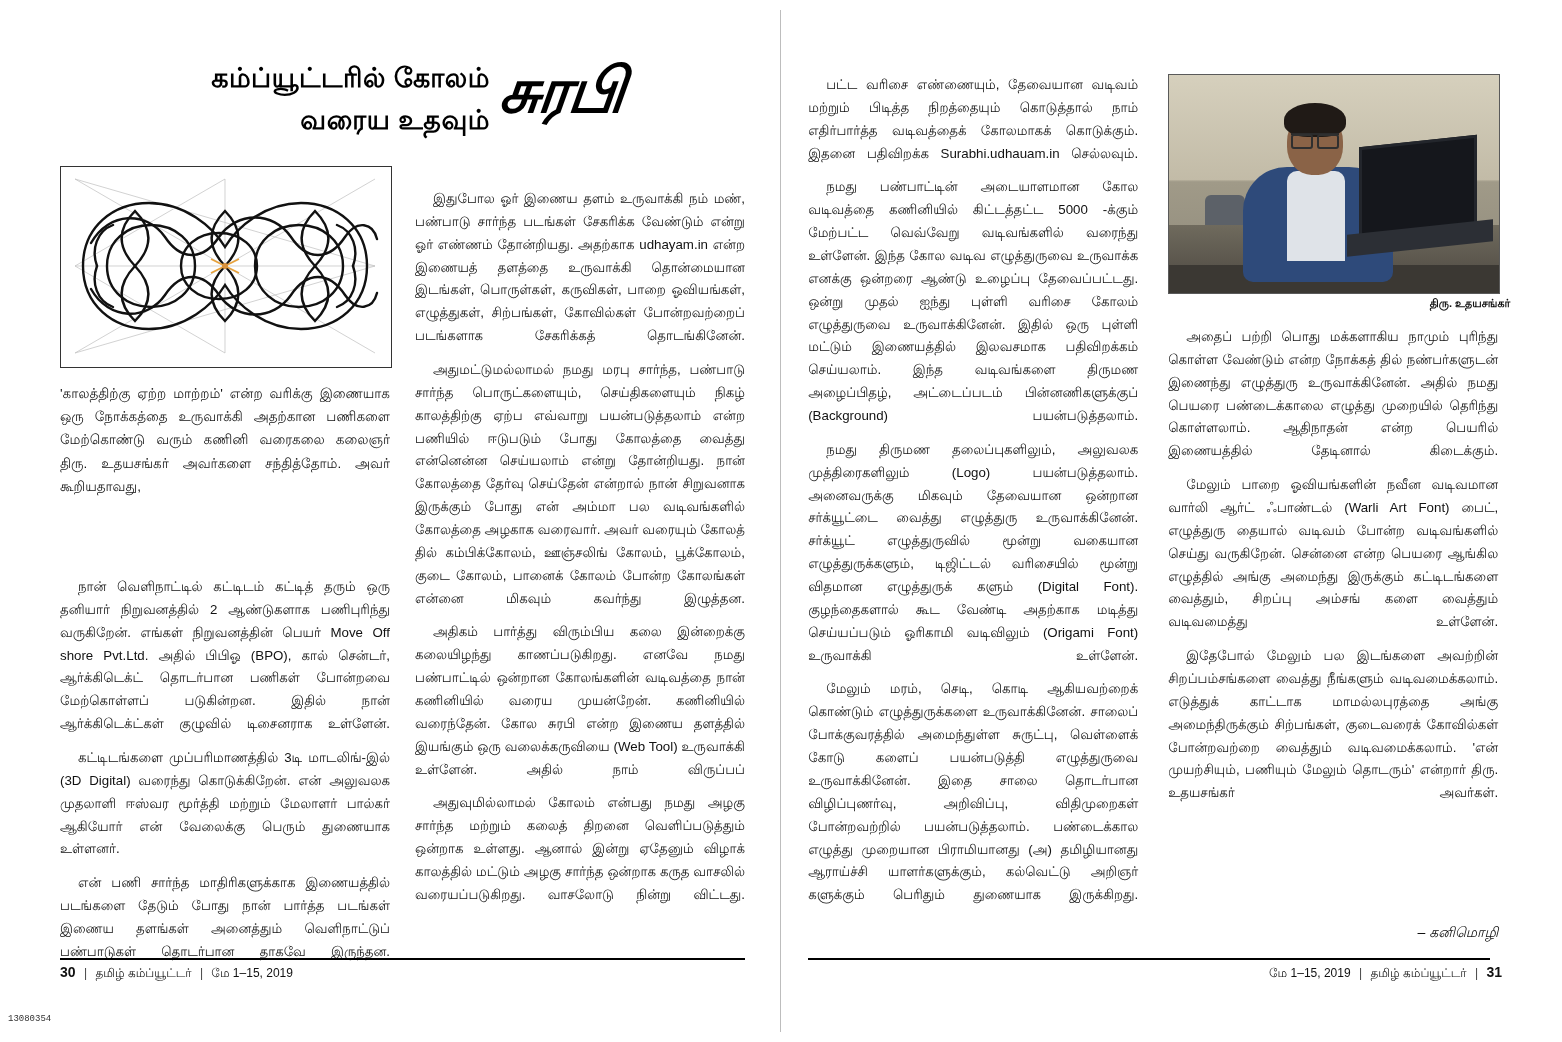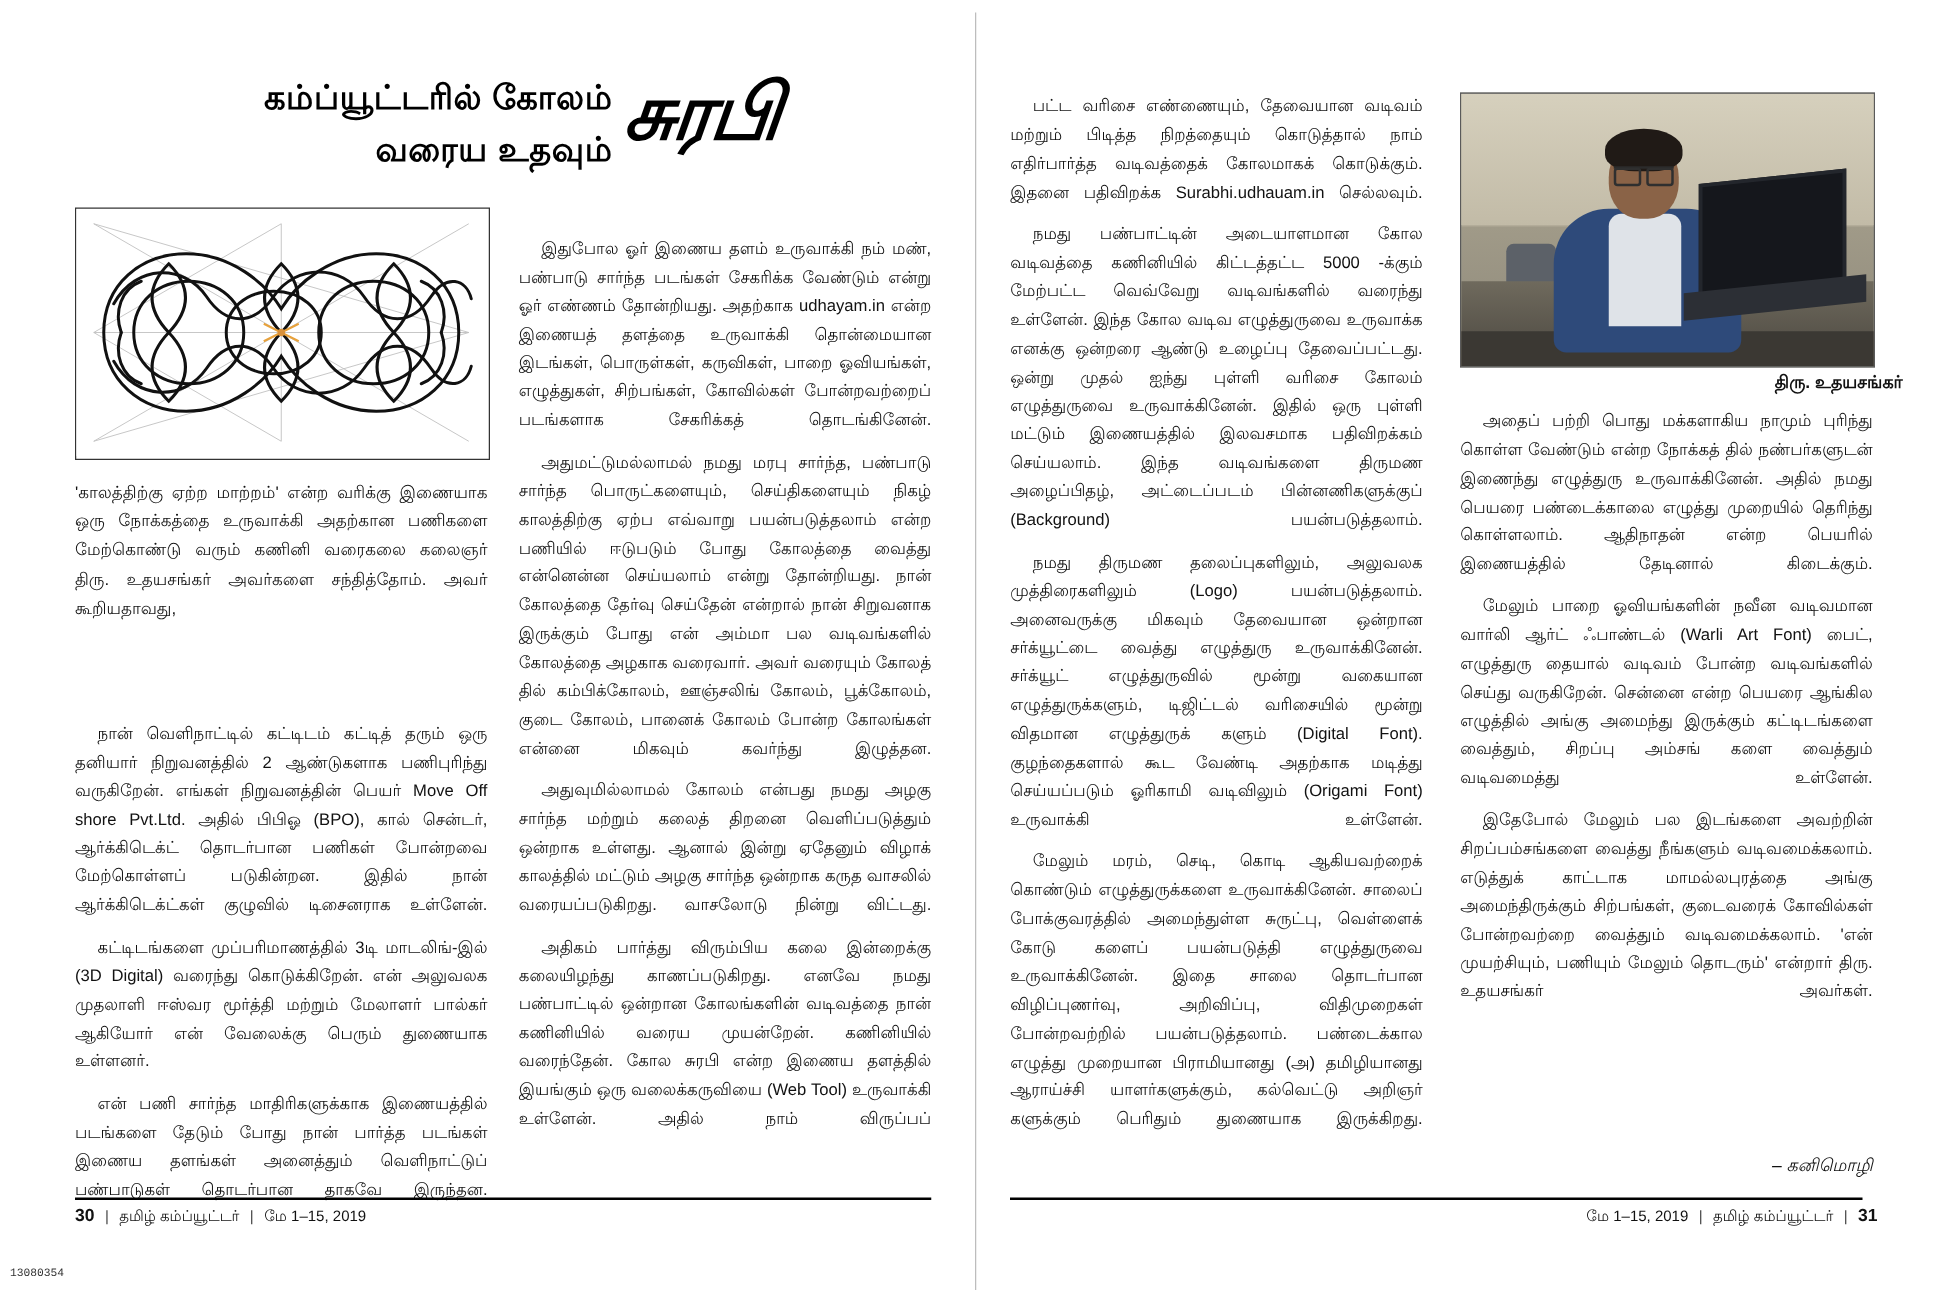--- a/index.html
+++ b/index.html
@@ -188,25 +188,25 @@
   .photo .laptop-base {
     position: absolute; right: 6px; top: 152px; width: 146px; height: 22px;
     background: #2c2f35; transform: skewY(-6deg);
   }
   .photo .chair {
     position: absolute; left: 36px; top: 120px; width: 40px; height: 98px;
     background: #5c6168; border-radius: 6px;
   }
   .photo-caption {
     position: absolute;
-    left: 424px;
+    left: 412px;
     top: 281px;
     width: 330px;
     text-align: right;
-    font-size: 14px;
+    font-size: 11px;
     font-weight: bold;
     color: #111;
   }
 
   
   .signature {
     position: absolute;
     left: 400px;
     top: 908px;
     width: 330px;
@@ -316,22 +316,22 @@
 
     <div class="col col-l1">
       <p class="first">நான் வெளிநாட்டில் கட்டிடம் கட்டித் தரும் ஒரு தனியார் நிறுவனத்தில் 2 ஆண்டுகளாக பணிபுரிந்து வருகிறேன். எங்கள் நிறுவனத்தின் பெயர் Move Off shore Pvt.Ltd. அதில் பிபிஓ (BPO), கால் சென்டர், ஆர்க்கிடெக்ட் தொடர்பான பணிகள் போன்றவை மேற்கொள்ளப் படுகின்றன. இதில் நான் ஆர்க்கிடெக்ட்கள் குழுவில் டிசைனராக உள்ளேன்.</p>
       <p>கட்டிடங்களை முப்பரிமாணத்தில் 3டி மாடலிங்-இல் (3D Digital) வரைந்து கொடுக்கிறேன். என் அலுவலக முதலாளி ஈஸ்வர மூர்த்தி மற்றும் மேலாளர் பால்கர் ஆகியோர் என் வேலைக்கு பெரும் துணையாக உள்ளனர்.</p>
       <p>என் பணி சார்ந்த மாதிரிகளுக்காக இணையத்தில் படங்களை தேடும் போது நான் பார்த்த படங்கள் இணைய தளங்கள் அனைத்தும் வெளிநாட்டுப் பண்பாடுகள் தொடர்பான தாகவே இருந்தன.</p>
     </div>
 
     <div class="col col-l2">
       <p class="first">இதுபோல ஓர் இணைய தளம் உருவாக்கி நம் மண், பண்பாடு சார்ந்த படங்கள் சேகரிக்க வேண்டும் என்று ஓர் எண்ணம் தோன்றியது. அதற்காக udhayam.in என்ற இணையத் தளத்தை உருவாக்கி தொன்மையான இடங்கள், பொருள்கள், கருவிகள், பாறை ஓவியங்கள், எழுத்துகள், சிற்பங்கள், கோவில்கள் போன்றவற்றைப் படங்களாக சேகரிக்கத் தொடங்கினேன்.</p>
       <p>அதுமட்டுமல்லாமல் நமது மரபு சார்ந்த, பண்பாடு சார்ந்த பொருட்களையும், செய்திகளையும் நிகழ் காலத்திற்கு ஏற்ப எவ்வாறு பயன்படுத்தலாம் என்ற பணியில் ஈடுபடும் போது கோலத்தை வைத்து என்னென்ன செய்யலாம் என்று தோன்றியது. நான் கோலத்தை தேர்வு செய்தேன் என்றால் நான் சிறுவனாக இருக்கும் போது என் அம்மா பல வடிவங்களில் கோலத்தை அழகாக வரைவார். அவர் வரையும் கோலத் தில் கம்பிக்கோலம், ஊஞ்சலிங் கோலம், பூக்கோலம், குடை கோலம், பானைக் கோலம் போன்ற கோலங்கள் என்னை மிகவும் கவர்ந்து இழுத்தன.</p>
+      <p>அதிகம் பார்த்து விரும்பிய கலை இன்றைக்கு கலையிழந்து காணப்படுகிறது. எனவே நமது பண்பாட்டில் ஒன்றான கோலங்களின் வடிவத்தை நான் கணினியில் வரைய முயன்றேன். கணினியில் வரைந்தேன். கோல சுரபி என்ற இணைய தளத்தில் இயங்கும் ஒரு வலைக்கருவியை (Web Tool) உருவாக்கி உள்ளேன். அதில் நாம் விருப்பப்</p>
       <p>அதுவுமில்லாமல் கோலம் என்பது நமது அழகு சார்ந்த மற்றும் கலைத் திறனை வெளிப்படுத்தும் ஒன்றாக உள்ளது. ஆனால் இன்று ஏதேனும் விழாக் காலத்தில் மட்டும் அழகு சார்ந்த ஒன்றாக கருத வாசலில் வரையப்படுகிறது. வாசலோடு நின்று விட்டது.</p>
-      <p>அதிகம் பார்த்து விரும்பிய கலை இன்றைக்கு கலையிழந்து காணப்படுகிறது. எனவே நமது பண்பாட்டில் ஒன்றான கோலங்களின் வடிவத்தை நான் கணினியில் வரைய முயன்றேன். கணினியில் வரைந்தேன். கோல சுரபி என்ற இணைய தளத்தில் இயங்கும் ஒரு வலைக்கருவியை (Web Tool) உருவாக்கி உள்ளேன். அதில் நாம் விருப்பப்</p>
     </div>
 
     <div class="footer-rule footer-l"></div>
     <div class="folio folio-l">
       <span class="num">30</span>
       <span class="sep">|</span>
       <span>தமிழ் கம்ப்யூட்டர்</span>
       <span class="sep">|</span>
       <span>மே 1–15, 2019</span>
     </div>

